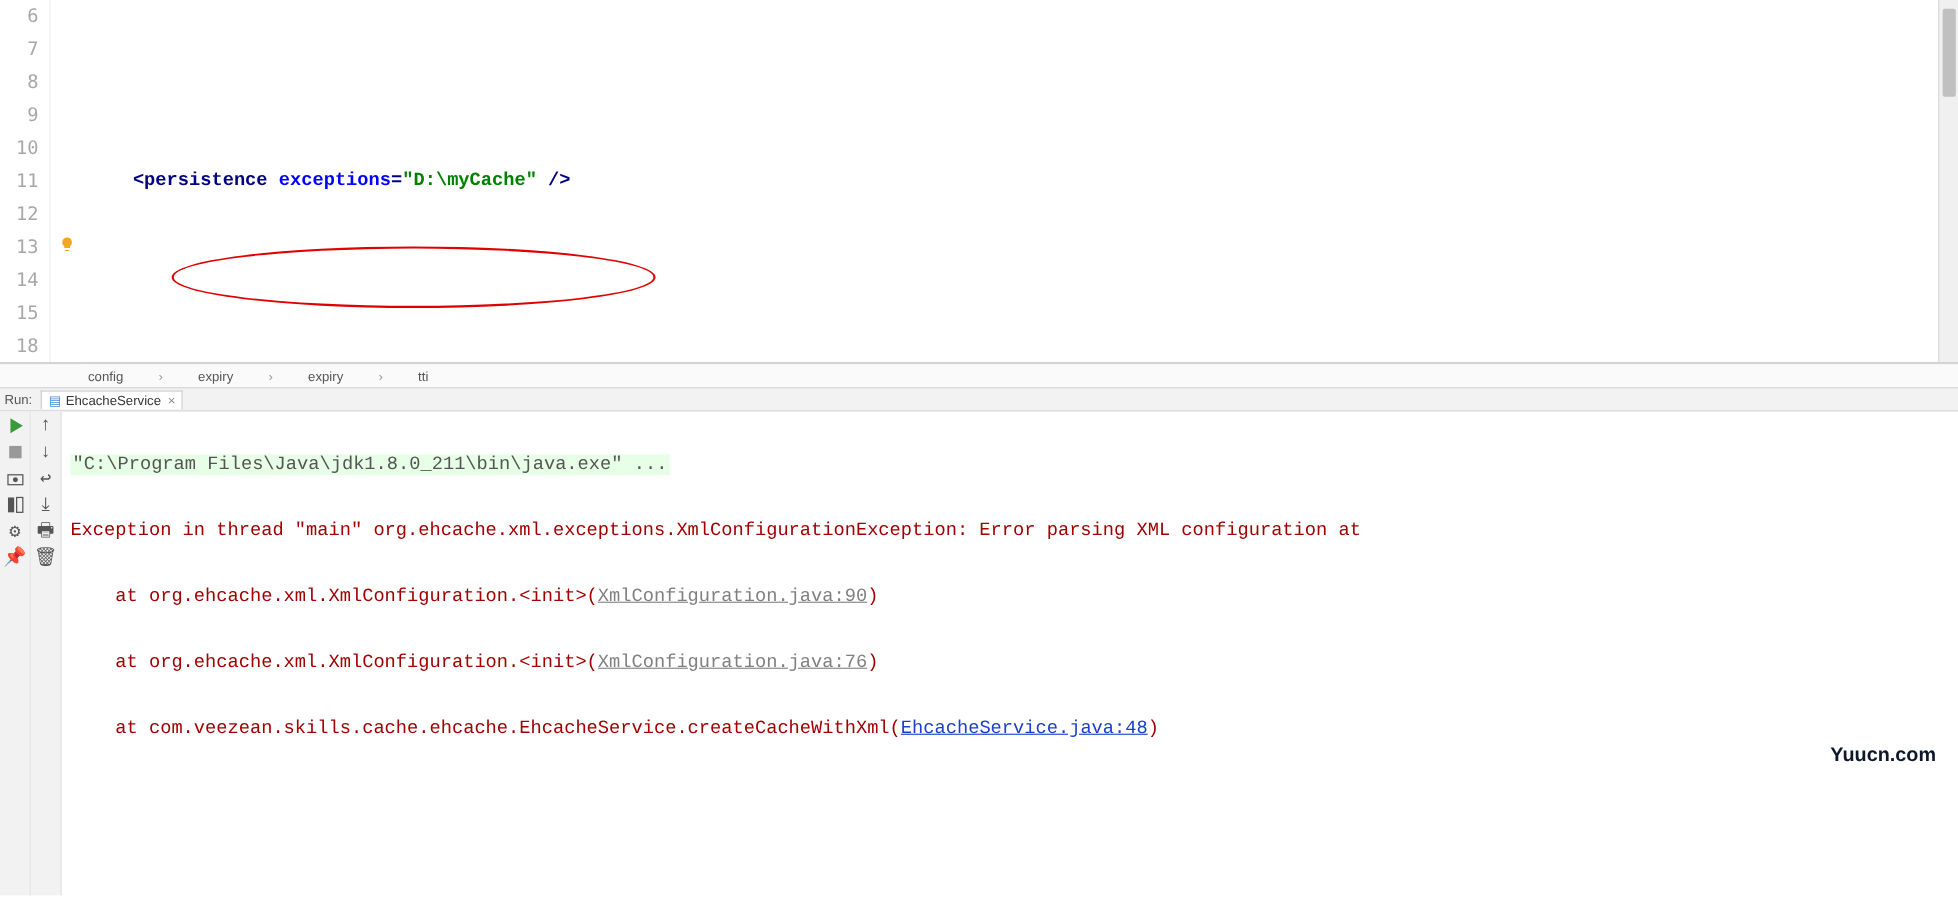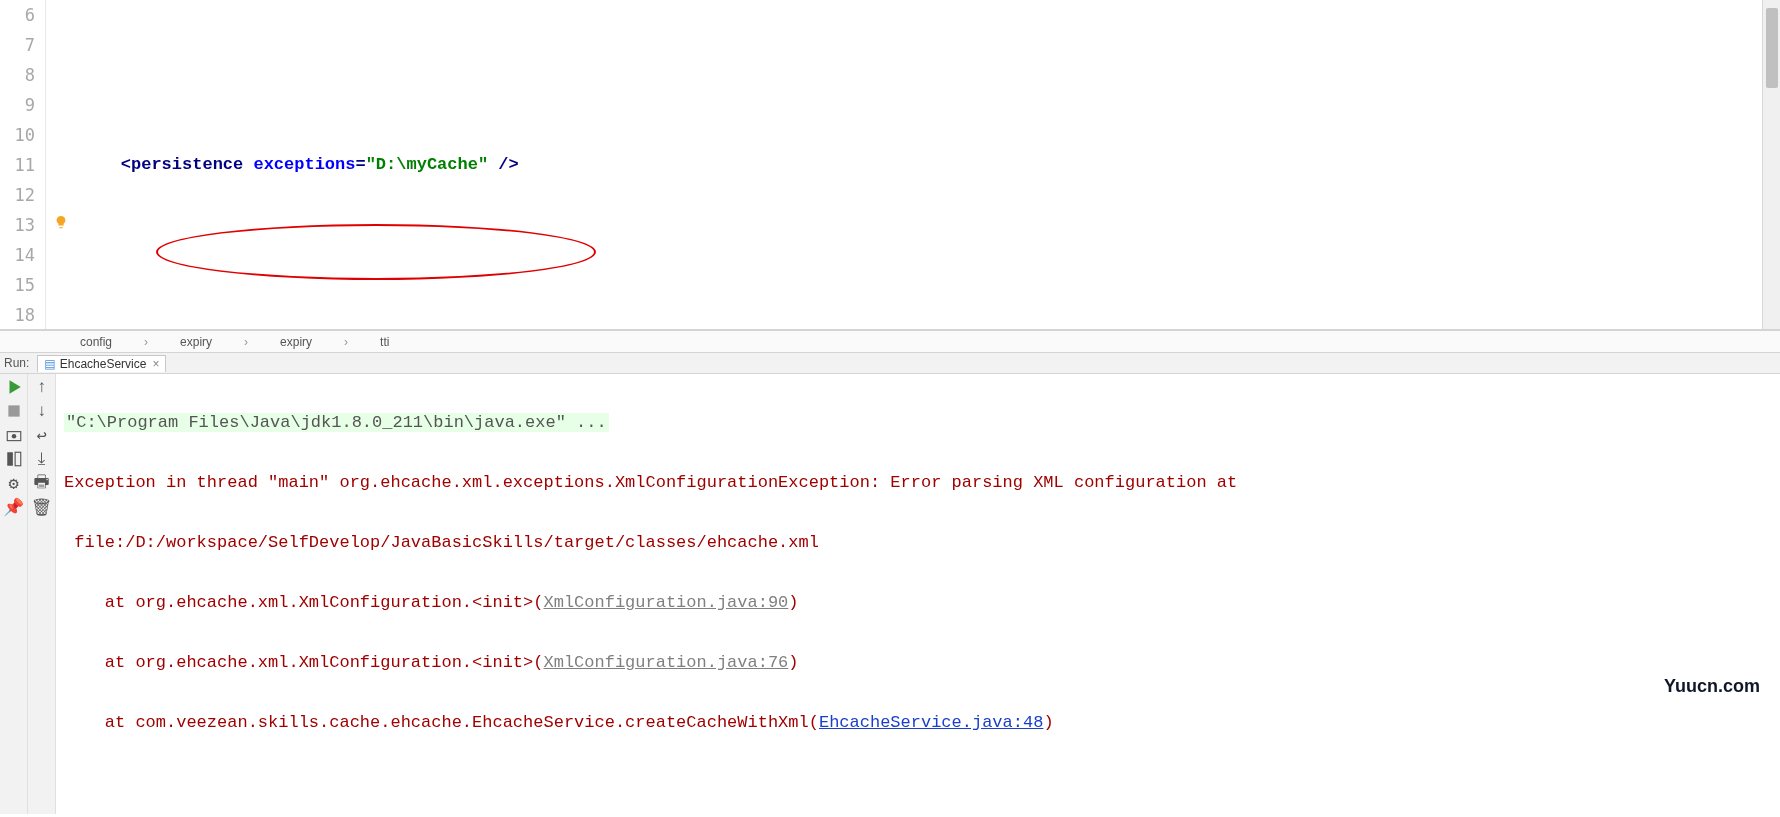--- a/index.html
+++ b/index.html
@@ -259,21 +259,20 @@
     <div class="tool-icon">↑</div>
     <div class="tool-icon">↓</div>
     <div class="tool-icon">↩</div>
     <div class="tool-icon">⤓</div>
     <div class="tool-icon">🖶</div>
     <div class="tool-icon">🗑</div>
   </div>
   <div class="console">
 <div><span class="cmd">"C:\Program Files\Java\jdk1.8.0_211\bin\java.exe" ...</span></div>
 <div class="exc">Exception in thread "main" org.ehcache.xml.exceptions.XmlConfigurationException: Error parsing XML configuration at </div>
-<div class="exc"> file:/D:/workspace/SelfDevelop/JavaBasicSkills/target/classes/ehcache.xml</div>
 <div><span class="exc">    at org.ehcache.xml.XmlConfiguration.&lt;init&gt;(</span><span class="link-gray">XmlConfiguration.java:90</span><span class="exc">)</span></div>
 <div><span class="exc">    at org.ehcache.xml.XmlConfiguration.&lt;init&gt;(</span><span class="link-gray">XmlConfiguration.java:76</span><span class="exc">)</span></div>
 <div><span class="exc">    at com.veezean.skills.cache.ehcache.EhcacheService.createCacheWithXml(</span><span class="link-blue">EhcacheService.java:48</span><span class="exc">)</span></div>
 
 
 
 
   </div>
 </div>
 

